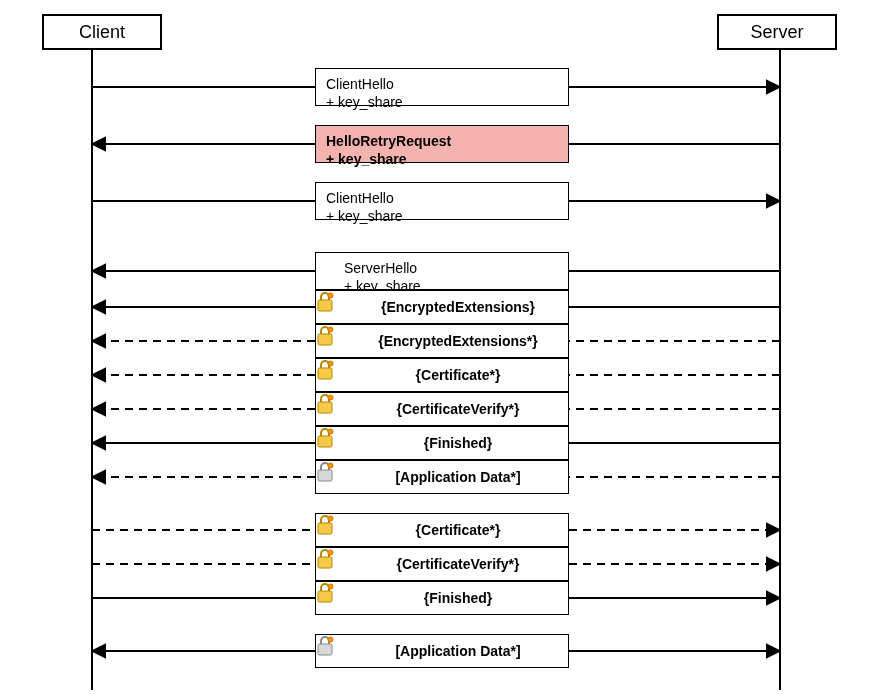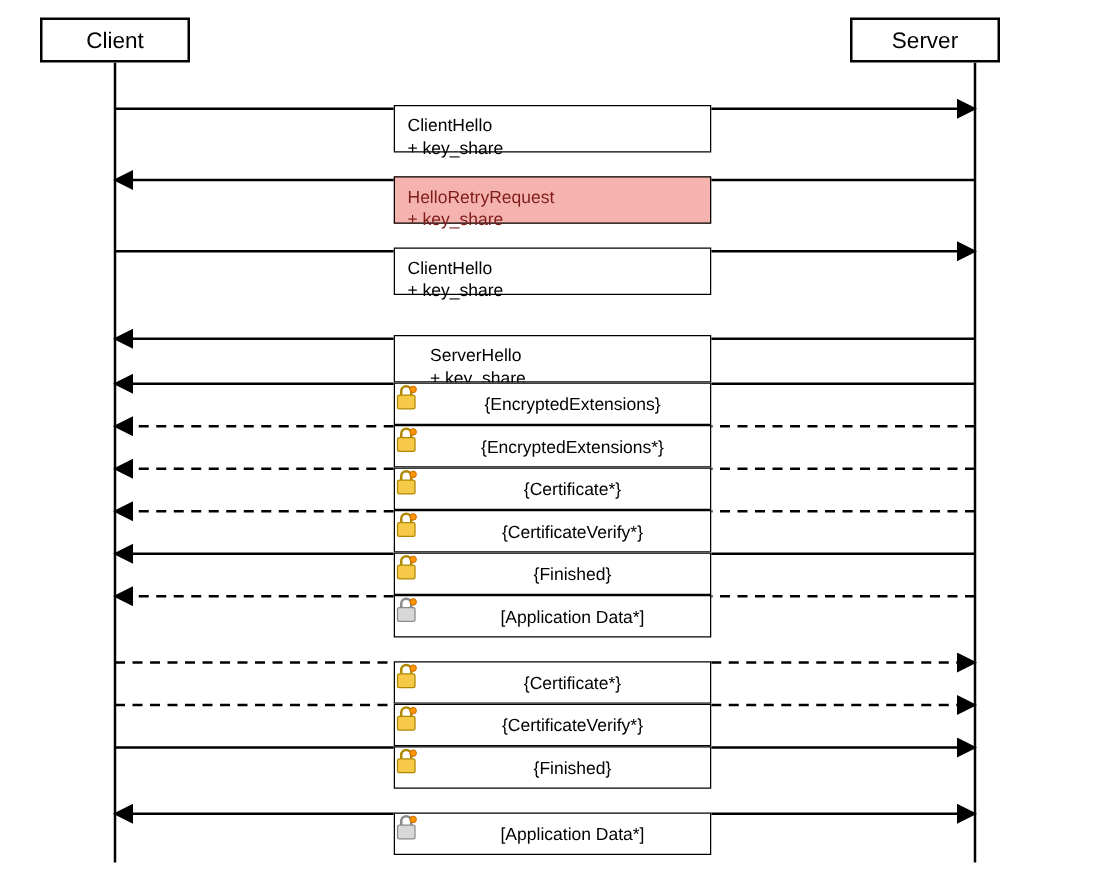--- a/index.html
+++ b/index.html
@@ -8,24 +8,24 @@
     svg { position: absolute; top: 0; left: 0; }
     .actor-box {
       position: absolute; width: 120px; height: 36px;
       border: 2px solid #000; background: #fff;
       display: flex; align-items: center; justify-content: center;
       font-size: 18px;
     }
     .msg-box {
       position: absolute; left: 315px; width: 254px;
       border: 1px solid #000; background: #fff;
-      padding: 6px 10px; font-size: 14px; line-height: 1.3; margin-top: 16px;
+      padding: 6px 10px; font-size: 14px; line-height: 1.3;
     }
-    .msg-box.retry { background: #f4b3ae; color: #7f1d1d; border-color: #000; }
-    .msg-box.with-lock { display: flex; align-items: center; gap: 14px; padding: 4px 10px; height: 34px; }
+    .msg-box.retry { background: #f4b3ae; color: #000000; border-color: #000; font-weight: bold; }
+    .msg-box.with-lock { display: flex; align-items: center; gap: 14px; padding: 4px 10px; height: 34px; font-weight: bold; }
     .msg-box .lock { width: 18px; flex-shrink: 0; }
     .msg-box .lbl { flex: 1; text-align: center; }
   </style>
 </head>
 <body>
 
 <div class="diagram">
   <svg id="svg-layer" width="884" height="696">
       <defs>
   <marker id="arrR" viewBox="0 0 10 10" refX="9" refY="5" markerWidth="8" markerHeight="8" orient="auto">
@@ -60,24 +60,24 @@
       <line x1="92" x2="315" y1="530" y2="530" stroke="#000" stroke-width="2" stroke-dasharray="8,6"></line>
       <line x1="569" x2="780" y1="530" y2="530" stroke="#000" stroke-width="2" stroke-dasharray="8,6" marker-end="url(#arrR)"></line>
       <line x1="92" x2="315" y1="564" y2="564" stroke="#000" stroke-width="2" stroke-dasharray="8,6"></line>
       <line x1="569" x2="780" y1="564" y2="564" stroke="#000" stroke-width="2" stroke-dasharray="8,6" marker-end="url(#arrR)"></line>
       <line x1="92" x2="315" y1="598" y2="598" stroke="#000" stroke-width="2"></line>
       <line x1="569" x2="780" y1="598" y2="598" stroke="#000" stroke-width="2" marker-end="url(#arrR)"></line>
       <line x1="315" x2="92" y1="651" y2="651" stroke="#000" stroke-width="2" marker-end="url(#arrR)"></line>
       <line x1="569" x2="780" y1="651" y2="651" stroke="#000" stroke-width="2" marker-end="url(#arrR)"></line>
     </svg>
 
-  <div class="actor-box" style="left:32px; top:14px;">
+  <div class="actor-box" style="left:42px; top:14px;">
     <span>Client</span>
   </div>
-  <div class="actor-box" style="left:680px; top:14px;">
+  <div class="actor-box" style="left:717px; top:14px;">
     <span>Server</span>
   </div>
 
   <div id="boxes-layer">
       <div class="msg-box" style="top: 68px; height: 38px;">
         <div>ClientHello</div>
         <div>+ key_share</div>
       </div>
       <div class="msg-box retry" style="top: 125px; height: 38px;">
         <div>HelloRetryRequest</div>

